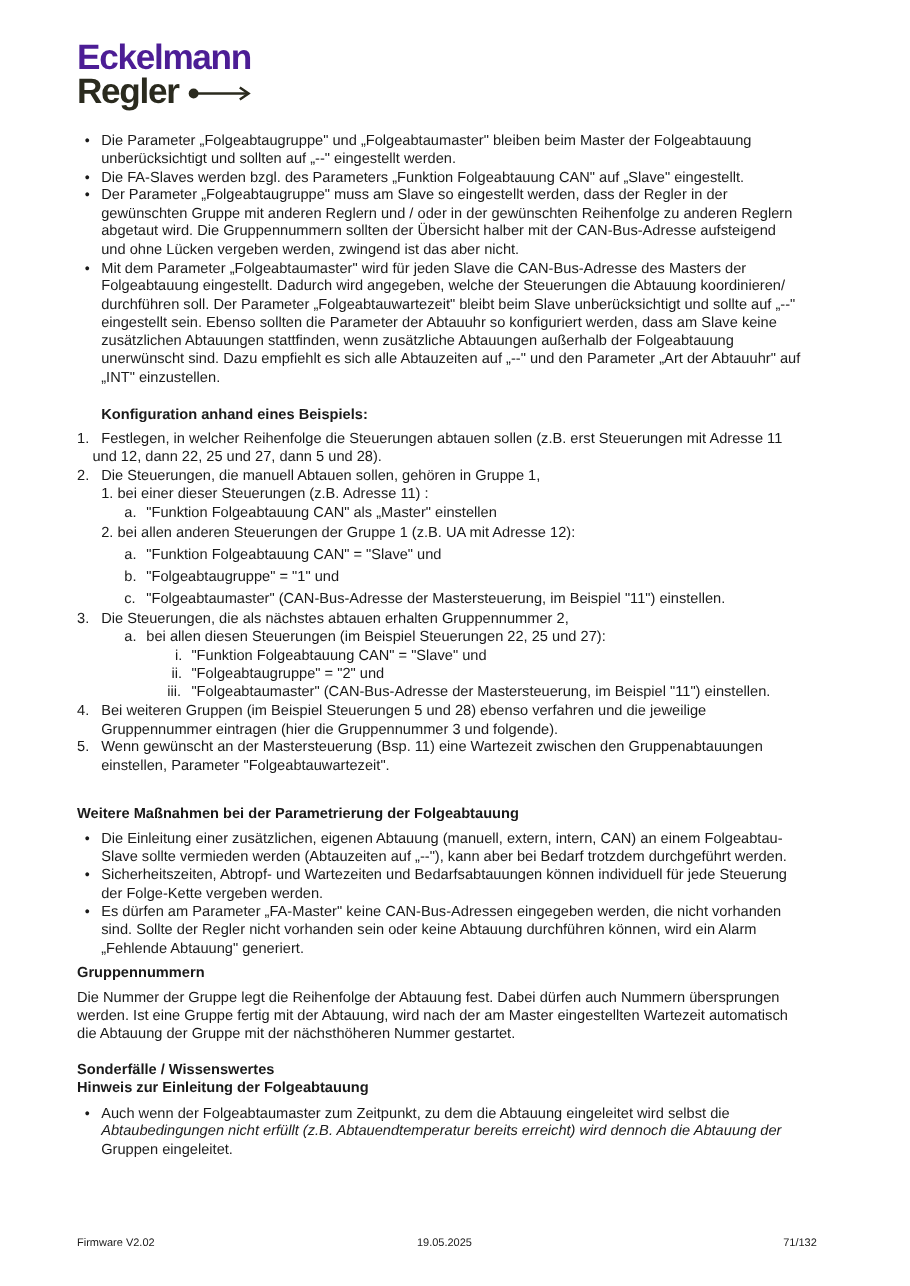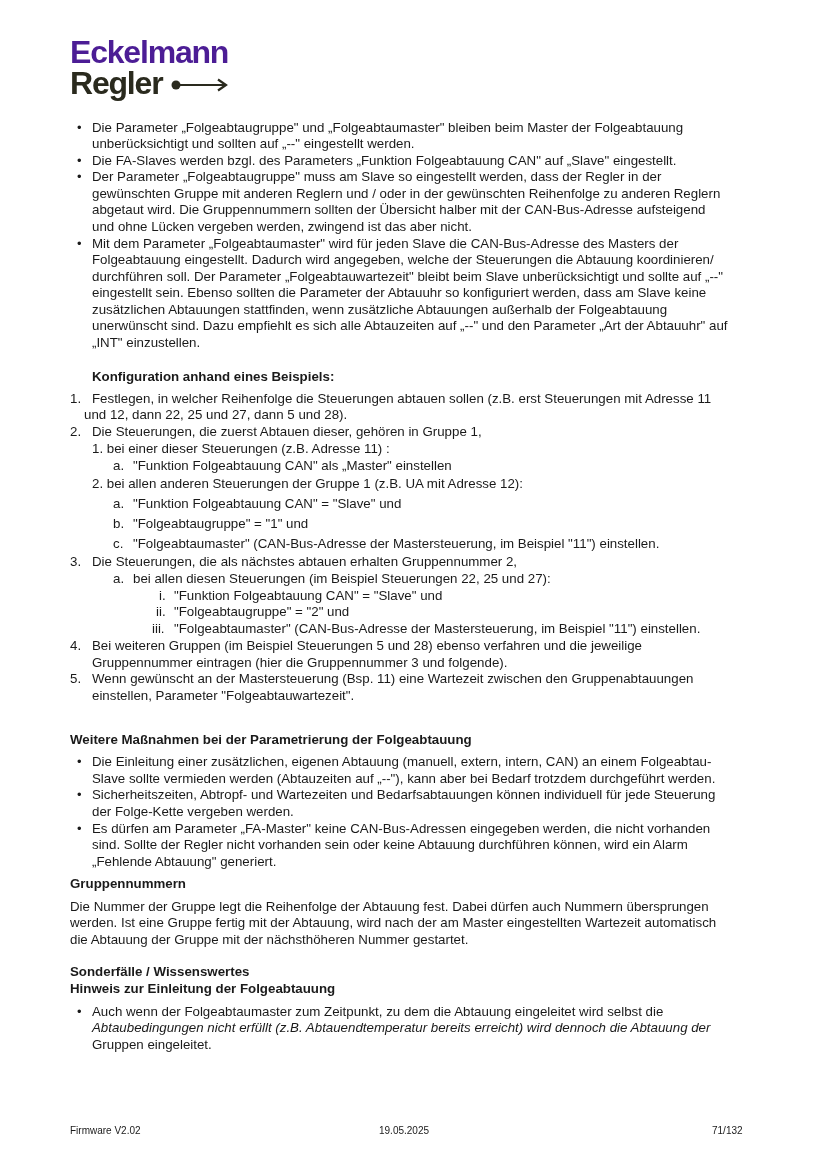--- a/index.html
+++ b/index.html
@@ -54,21 +54,21 @@
 </div>
 
 <div>
   <div class="ln b" style="left:92px;top:369px;">Konfiguration anhand eines Beispiels:</div>
 
   <div class="ln" style="left:70px;top:391px;">1.</div>
   <div class="ln" style="left:92px;top:391px;">Festlegen, in welcher Reihenfolge die Steuerungen abtauen sollen (z.B. erst Steuerungen mit Adresse 11</div>
   <div class="ln" style="left:84px;top:407px;">und 12, dann 22, 25 und 27, dann 5 und 28).</div>
 
   <div class="ln" style="left:70px;top:424px;">2.</div>
-  <div class="ln" style="left:92px;top:424px;">Die Steuerungen, die zuerst Abtauen dieser, gehören in Gruppe 1,</div>
+  <div class="ln" style="left:92px;top:424px;">Die Steuerungen, die manuell Abtauen sollen, gehören in Gruppe 1,</div>
   <div class="ln" style="left:92px;top:441px;">1. bei einer dieser Steuerungen (z.B. Adresse 11) :</div>
   <div class="ln" style="left:113px;top:458px;">a.</div>
   <div class="ln" style="left:133px;top:458px;">"Funktion Folgeabtauung CAN" als „Master" einstellen</div>
   <div class="ln" style="left:92px;top:476px;">2. bei allen anderen Steuerungen der Gruppe 1 (z.B. UA mit Adresse 12):</div>
   <div class="ln" style="left:113px;top:496px;">a.</div>
   <div class="ln" style="left:133px;top:496px;">"Funktion Folgeabtauung CAN" = "Slave" und</div>
   <div class="ln" style="left:113px;top:516px;">b.</div>
   <div class="ln" style="left:133px;top:516px;">"Folgeabtaugruppe" = "1" und</div>
   <div class="ln" style="left:113px;top:536px;">c.</div>
   <div class="ln" style="left:133px;top:536px;">"Folgeabtaumaster" (CAN-Bus-Adresse der Mastersteuerung, im Beispiel "11") einstellen.</div>

